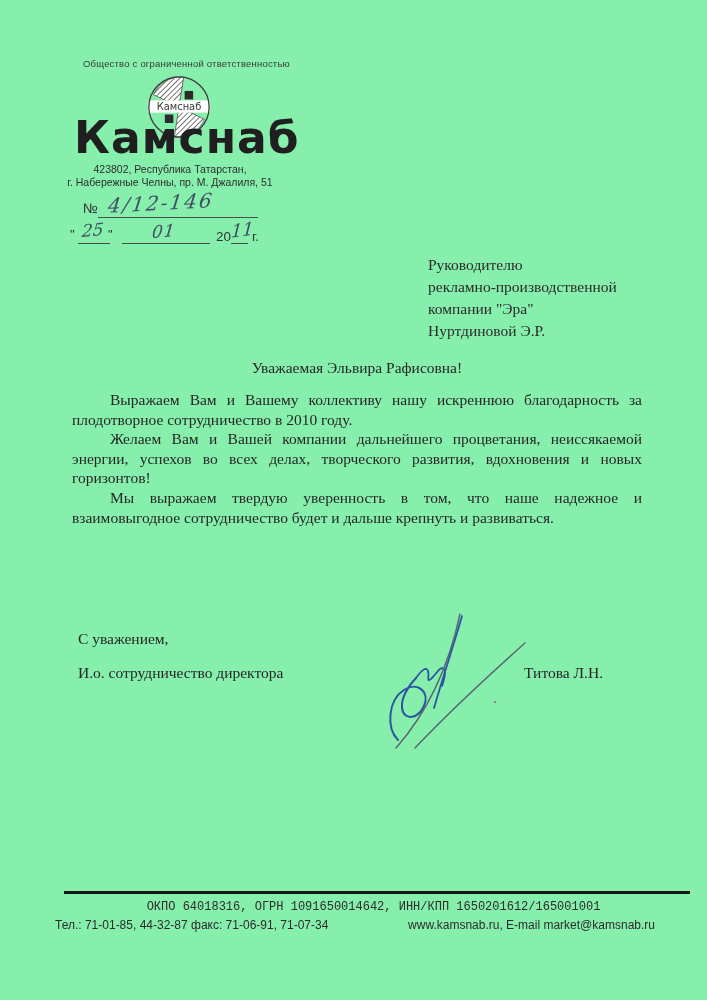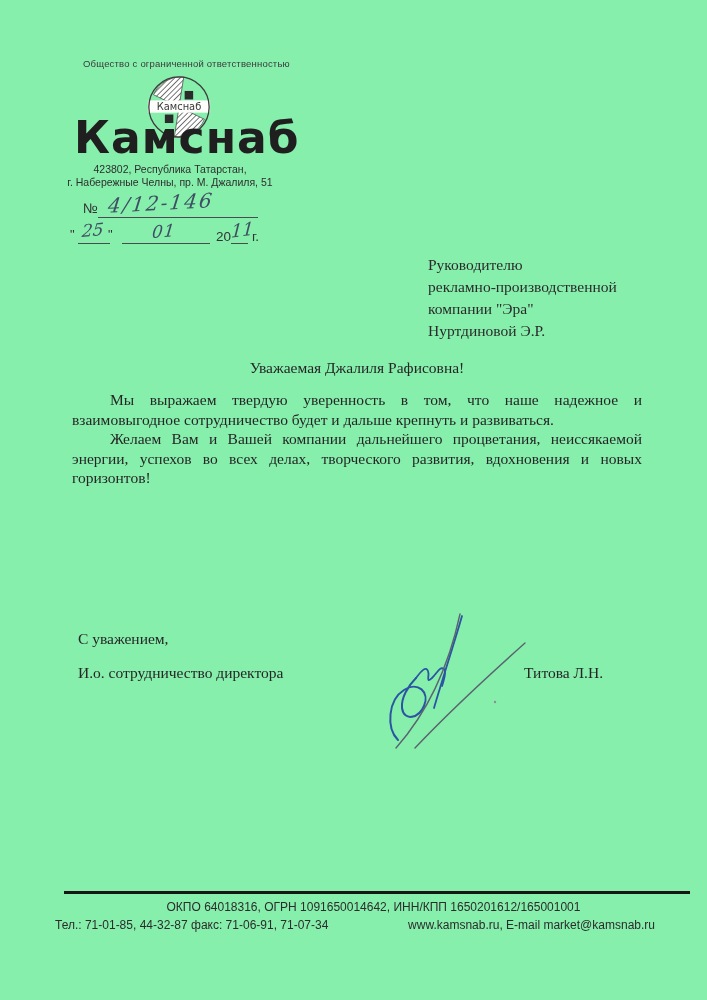--- a/index.html
+++ b/index.html
@@ -71,21 +71,21 @@
   
   .closing{position:absolute;left:78px;top:630px;font-size:15.5px;}
   .signer-title{position:absolute;left:78px;top:664px;font-size:15.5px;}
   .signer-name{position:absolute;left:524px;top:664px;font-size:15.5px;text-align:right;}
   .signature{position:absolute;left:378px;top:608px;}
   
   .footer-divider{position:absolute;left:64px;top:891px;width:626px;height:3px;background:#161616;}
   .footer-reg{
     position:absolute;left:40px;right:0;top:900px;
     text-align:center;
-    font-family:Liberation Sans, sans-serif;
+    font-family:Liberation Mono, monospace;
     font-size:12px;color:#2c2c2c;
   }
   .footer-row2{
     position:absolute;left:55px;right:52px;top:918px;
     display:flex;justify-content:space-between;
     font-family:"Liberation Sans", sans-serif;
     font-size:12px;color:#2c2c2c;
   }
 </style>
 </head>
@@ -135,25 +135,26 @@
   <div class="date-year-val hand">11</div>
   <div class="date-suffix">г.</div>
 
   <div class="recipient">
     <div>Руководителю</div>
     <div>рекламно-производственной</div>
     <div>компании "Эра"</div>
     <div>Нуртдиновой Э.Р.</div>
   </div>
 
-  <div class="salutation">Уважаемая Джалиля Рафисовна!</div>
+  <div class="salutation">Уважаемая Эльвира Рафисовна!</div>
 
   <div class="body-text">
+    <p>Выражаем Вам и Вашему коллективу нашу искреннюю благодарность за плодотворное сотрудничество в 2010 году.</p>
+    <p>Желаем Вам и Вашей компании дальнейшего процветания, неиссякаемой энергии, успехов во всех делах, творческого развития, вдохновения и новых горизонтов!</p>
     <p>Мы выражаем твердую уверенность в том, что наше надежное и взаимовыгодное сотрудничество будет и дальше крепнуть и развиваться.</p>
-    <p>Желаем Вам и Вашей компании дальнейшего процветания, неиссякаемой энергии, успехов во всех делах, творческого развития, вдохновения и новых горизонтов!</p>
   </div>
 
   <div class="closing">С уважением,</div>
   <div class="signer-title">И.о. сотрудничество директора</div>
 
   <div class="signature">
     <svg width="150" height="145" viewBox="0 0 150 145" aria-hidden="true">
       <path d="M20 132 C 8 120, 10 92, 26 82 C 40 73, 52 84, 46 98 C 41 110, 26 114, 24 100 C 23 90, 30 78, 38 70" fill="none" stroke="#2b55a3" stroke-width="2" stroke-linecap="round"></path>
       <path d="M38 70 C 44 62, 48 58, 50 63 C 52 68, 47 76, 54 70 C 60 64, 62 58, 66 61 C 69 63, 66 72, 64 78" fill="none" stroke="#2b55a3" stroke-width="1.8" stroke-linecap="round"></path>
       <path d="M56 100 C 66 66, 76 36, 84 8" fill="none" stroke="#2b55a3" stroke-width="1.8" stroke-linecap="round"></path>

